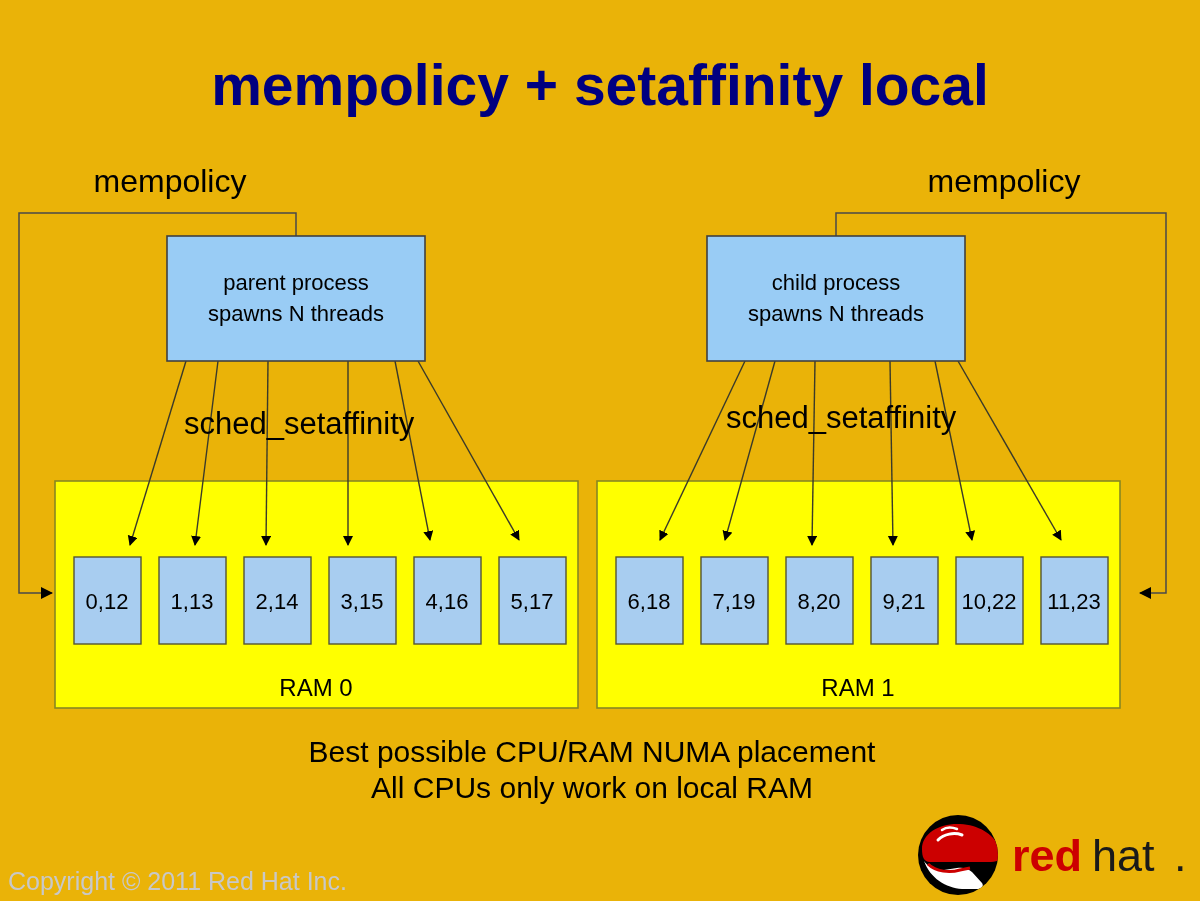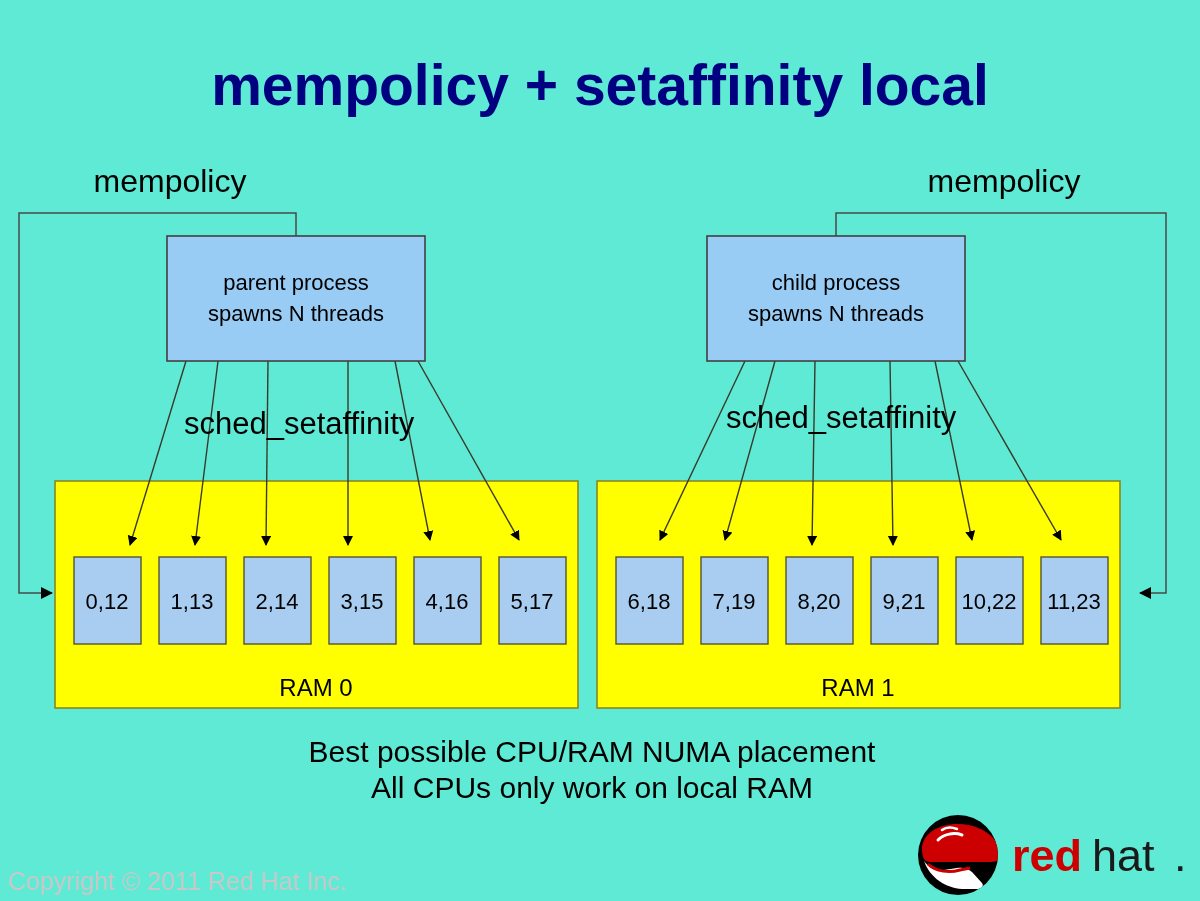--- a/index.html
+++ b/index.html
@@ -7,21 +7,21 @@
     padding: 0;
     background: #ffffff;
   }
   body {
     font-family: "Liberation Sans", sans-serif;
   }
   #slide {
     position: relative;
     width: 1200px;
     height: 901px;
-    background: #5eead4;
+    background: #eab308;
     overflow: hidden;
   }
   #diagram-svg {
     position: absolute;
     left: 0;
     top: 0;
     width: 1200px;
     height: 901px;
   }
   .svg-title {

